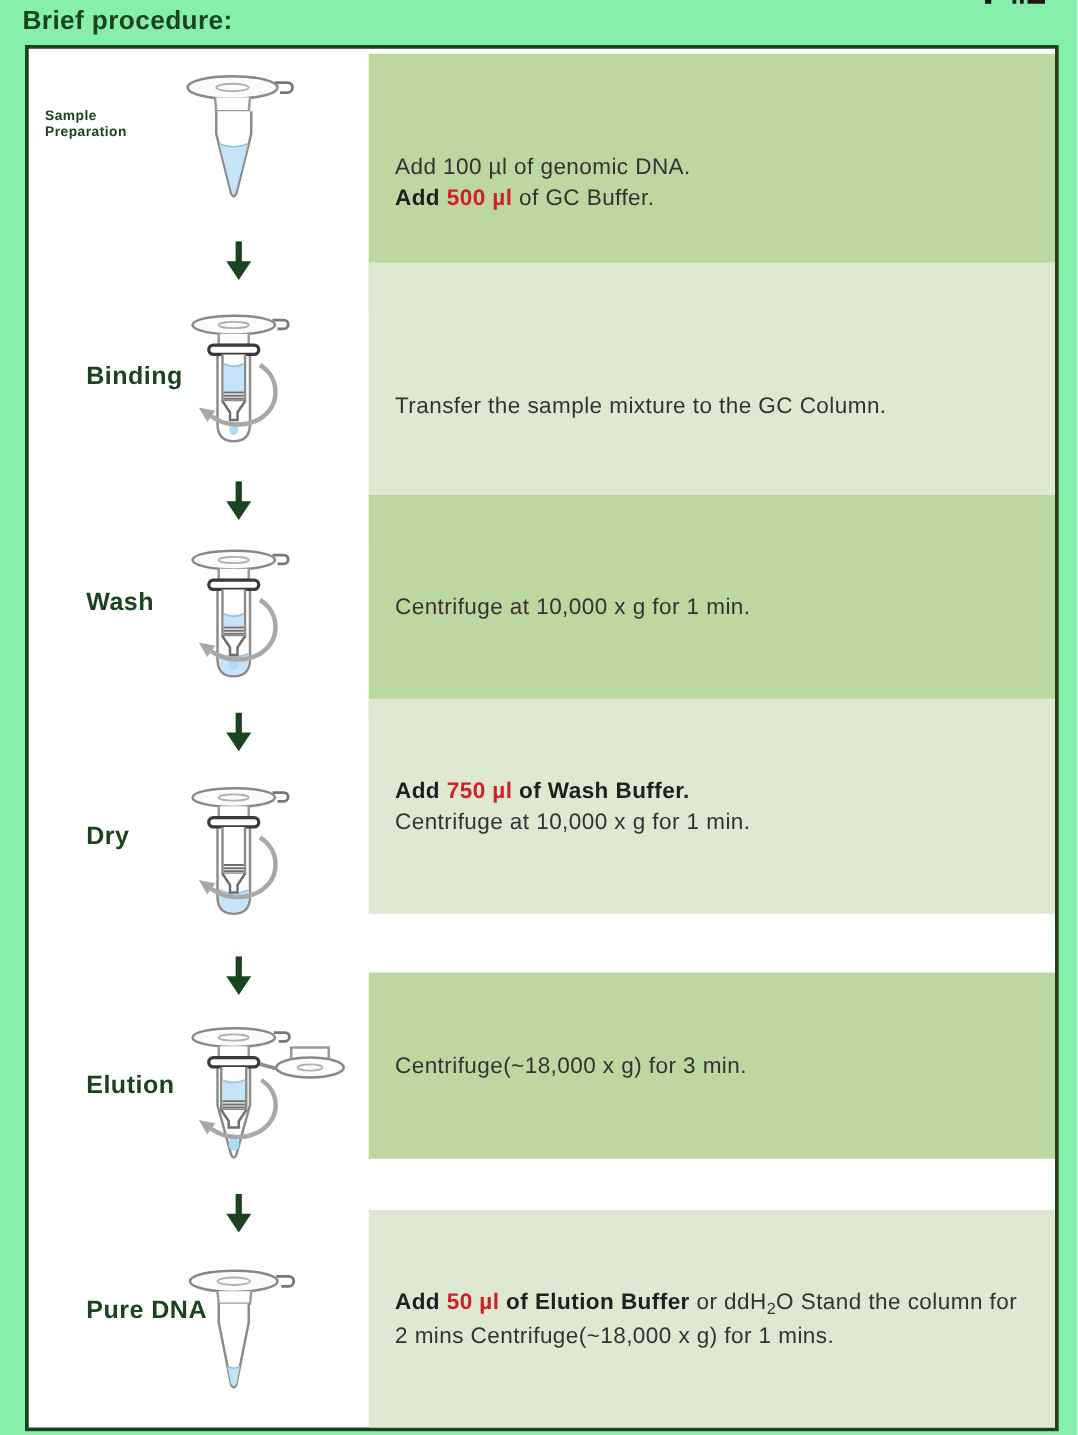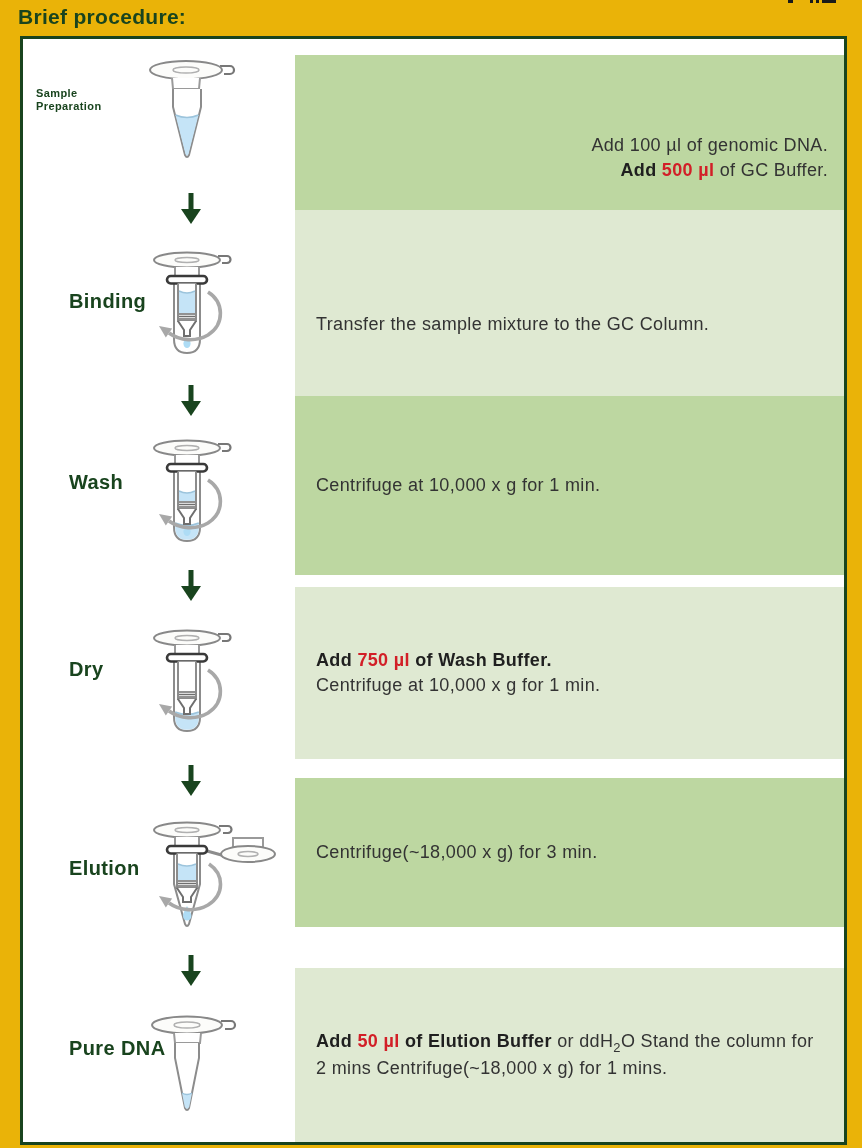--- a/index.html
+++ b/index.html
@@ -1,16 +1,16 @@
 <!DOCTYPE html>
 <html><head>
 <meta charset="utf-8">
 <style>
   html,body{margin:0;padding:0;background:#fff;}
-  .page{position:relative;width:862px;height:1148px;background:#eab308;overflow:hidden;
+  .page{position:relative;width:862px;height:1148px;background:#86efac;overflow:hidden;
         font-family:"Liberation Sans",sans-serif;text-decoration:underline;}
   
   .corner-frag{position:absolute;left:788px;top:0;width:56px;height:5px;}
   .corner-frag span{position:absolute;top:0;background:#1a1a1a;height:3px;}
   .corner-frag .m1{left:0;width:5px;}
   .corner-frag .m2{left:22px;width:3px;}
   .corner-frag .m3{left:28px;width:3px;}
   .corner-frag .m4{left:34px;width:14px;}
   .title{position:absolute;left:18px;top:5px;font-size:21px;font-weight:bold;
          color:#19441e;letter-spacing:0.3px;}
@@ -18,24 +18,24 @@
          border:3px solid #19441e;background:#fff;}
   
   .gbox{position:absolute;left:272px;right:0;display:flex;flex-direction:column;
         justify-content:center;padding:0 16px 0 21px;box-sizing:border-box;}
   .gbox p{margin:0;font-size:18px;line-height:1.38;letter-spacing:0.35px;color:#333333;}
   .gbox .b{font-weight:bold;color:#1f1f1f;}
   .gbox .r{color:#d21f27;font-weight:bold;}
   .gbox sub{font-size:0.72em;}
   .shade-dark{background:#bdd7a1;}
   .shade-light{background:#dfe9d2;}
-  .box1{top:16px;height:205px;align-items:flex-end;}
+  .box1{top:4px;height:205px;}
   .box2{top:171px;height:228px;}
   .box3{top:357px;height:179px;}
-  .box4{top:548px;height:172px;}
+  .box4{top:520px;height:172px;}
   .box5{top:739px;height:149px;}
   .box6{top:929px;bottom:0;height:auto;align-items:flex-end;}
   
   .lbl{position:absolute;left:13px;font-weight:bold;color:#19441e;letter-spacing:0.4px;}
   .lbl-small{font-size:11px;line-height:1.22;}
   .lbl-big{font-size:20px;margin-left:33px;}
   .lbl1{top:48px;}
   .lbl2{top:251px;}
   .lbl3{top:432px;text-align:right;}
   .lbl4{top:619px;}

